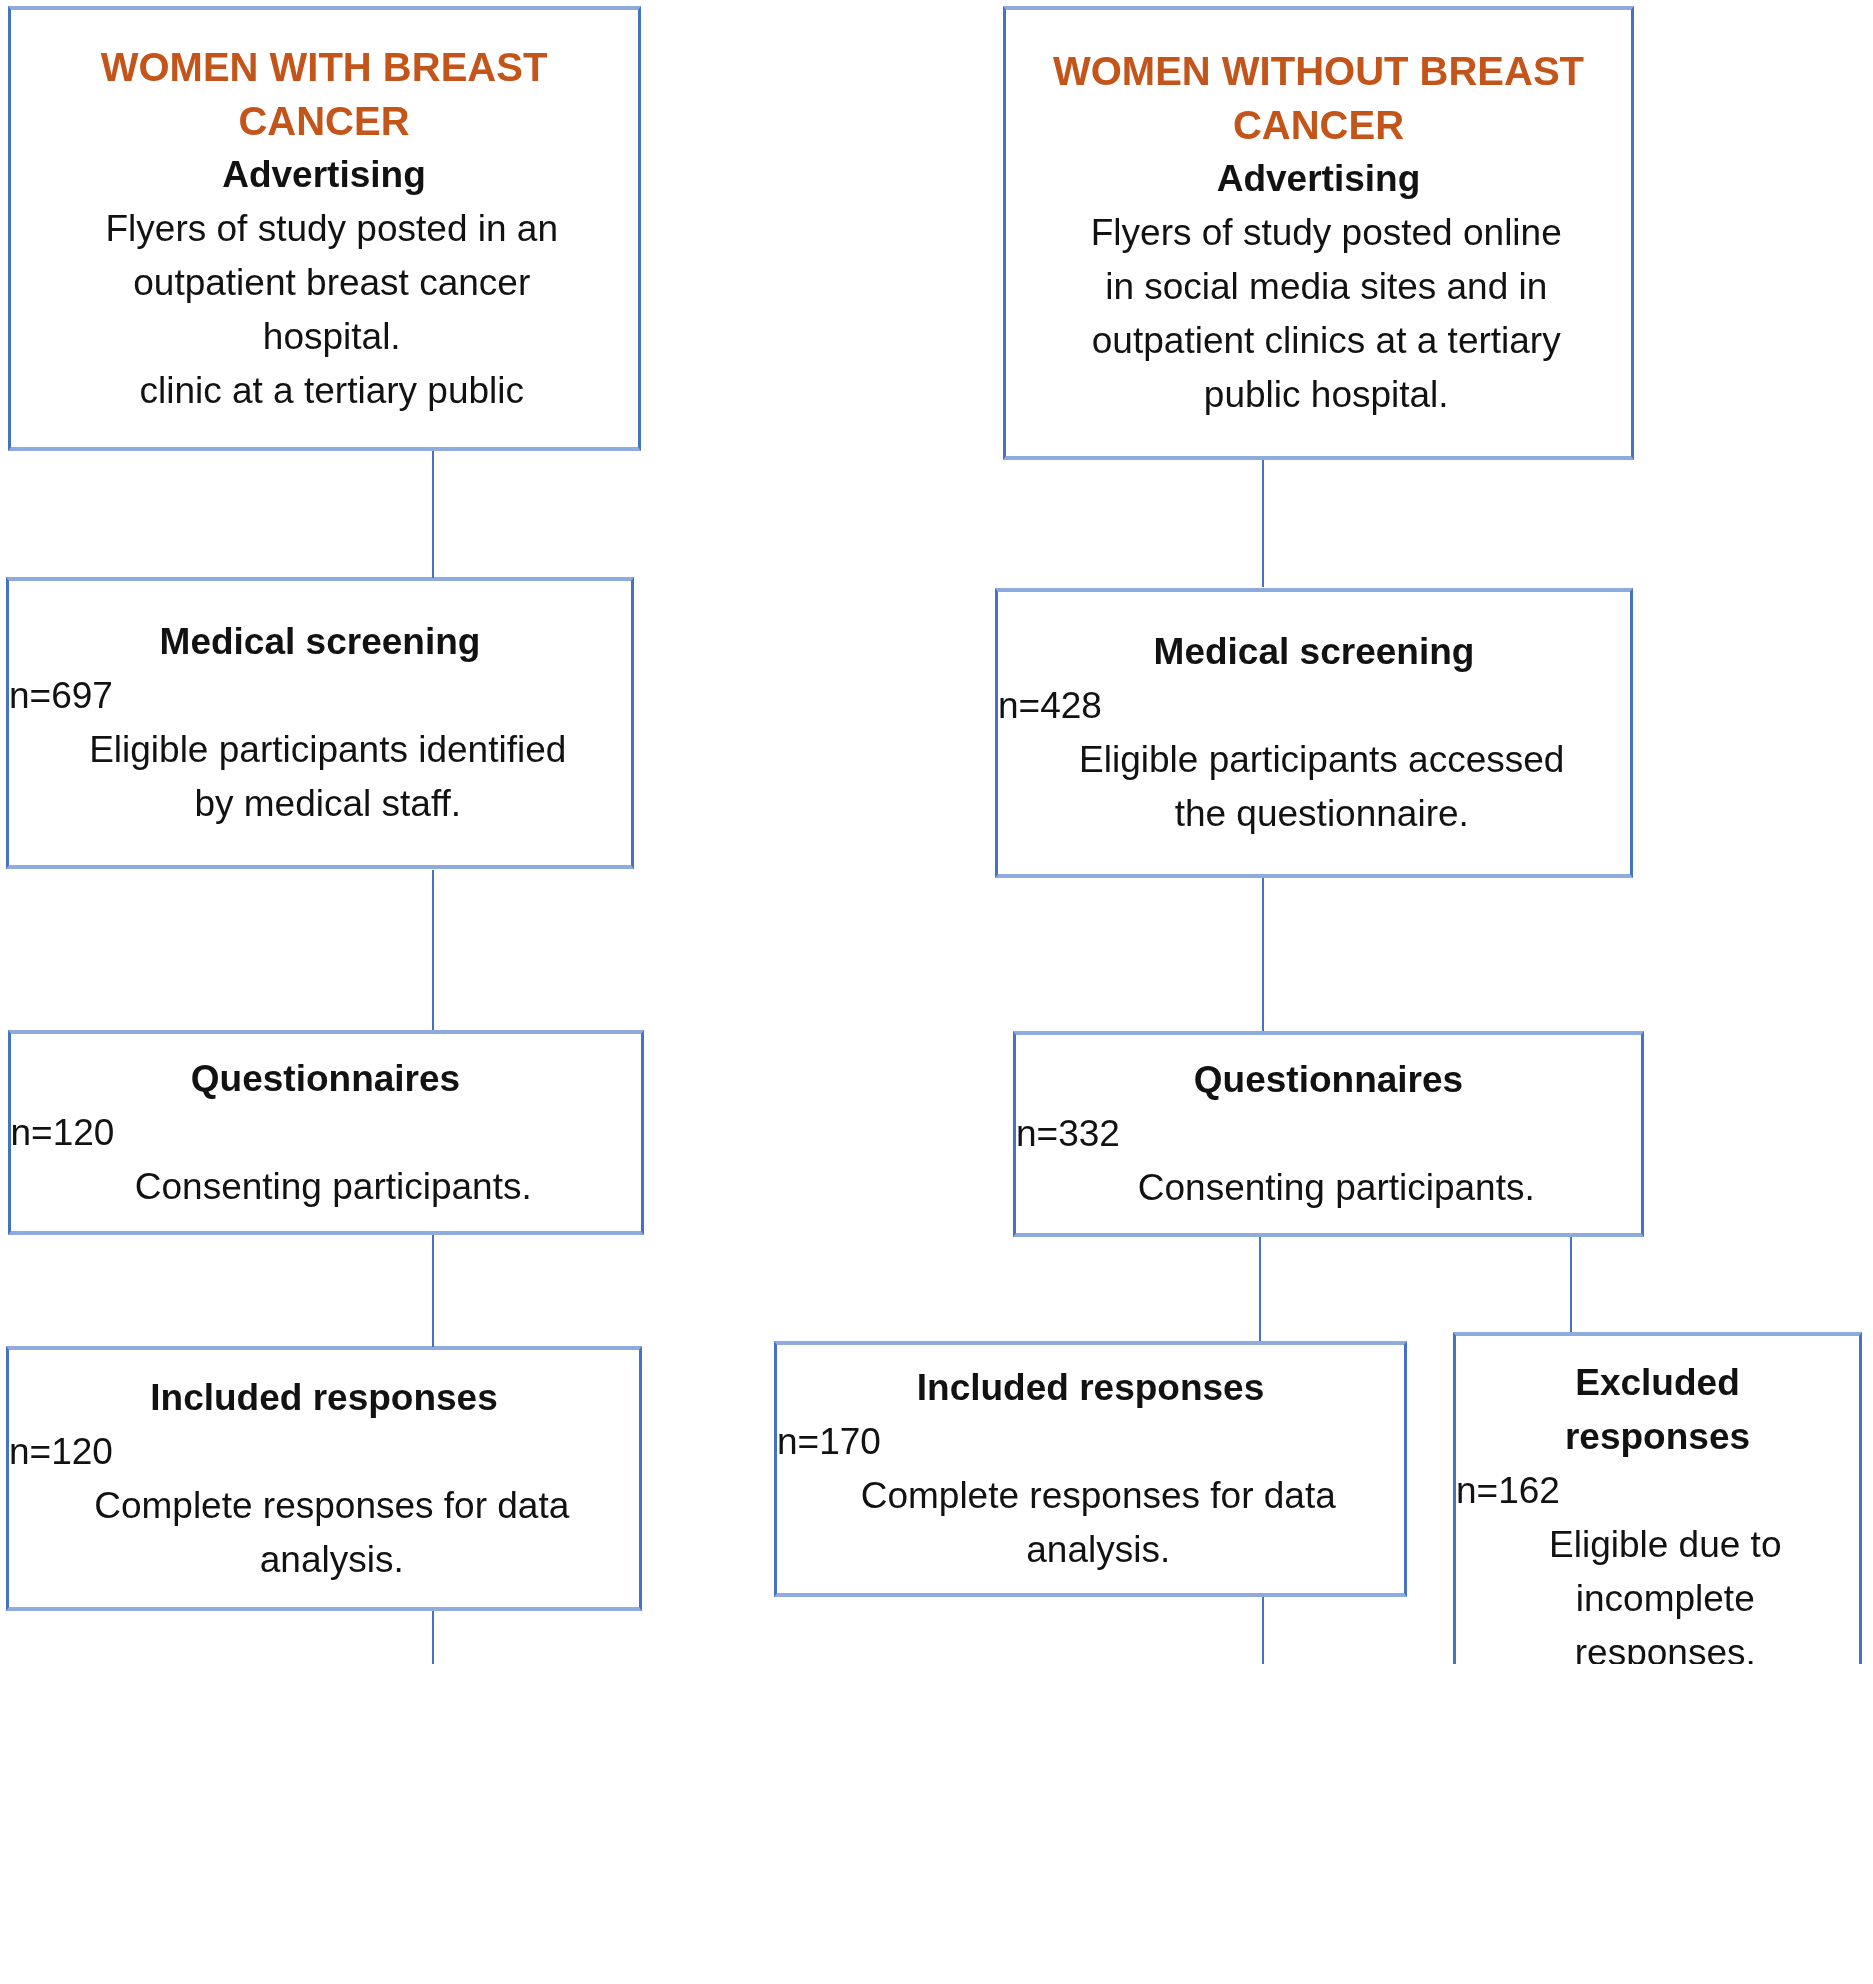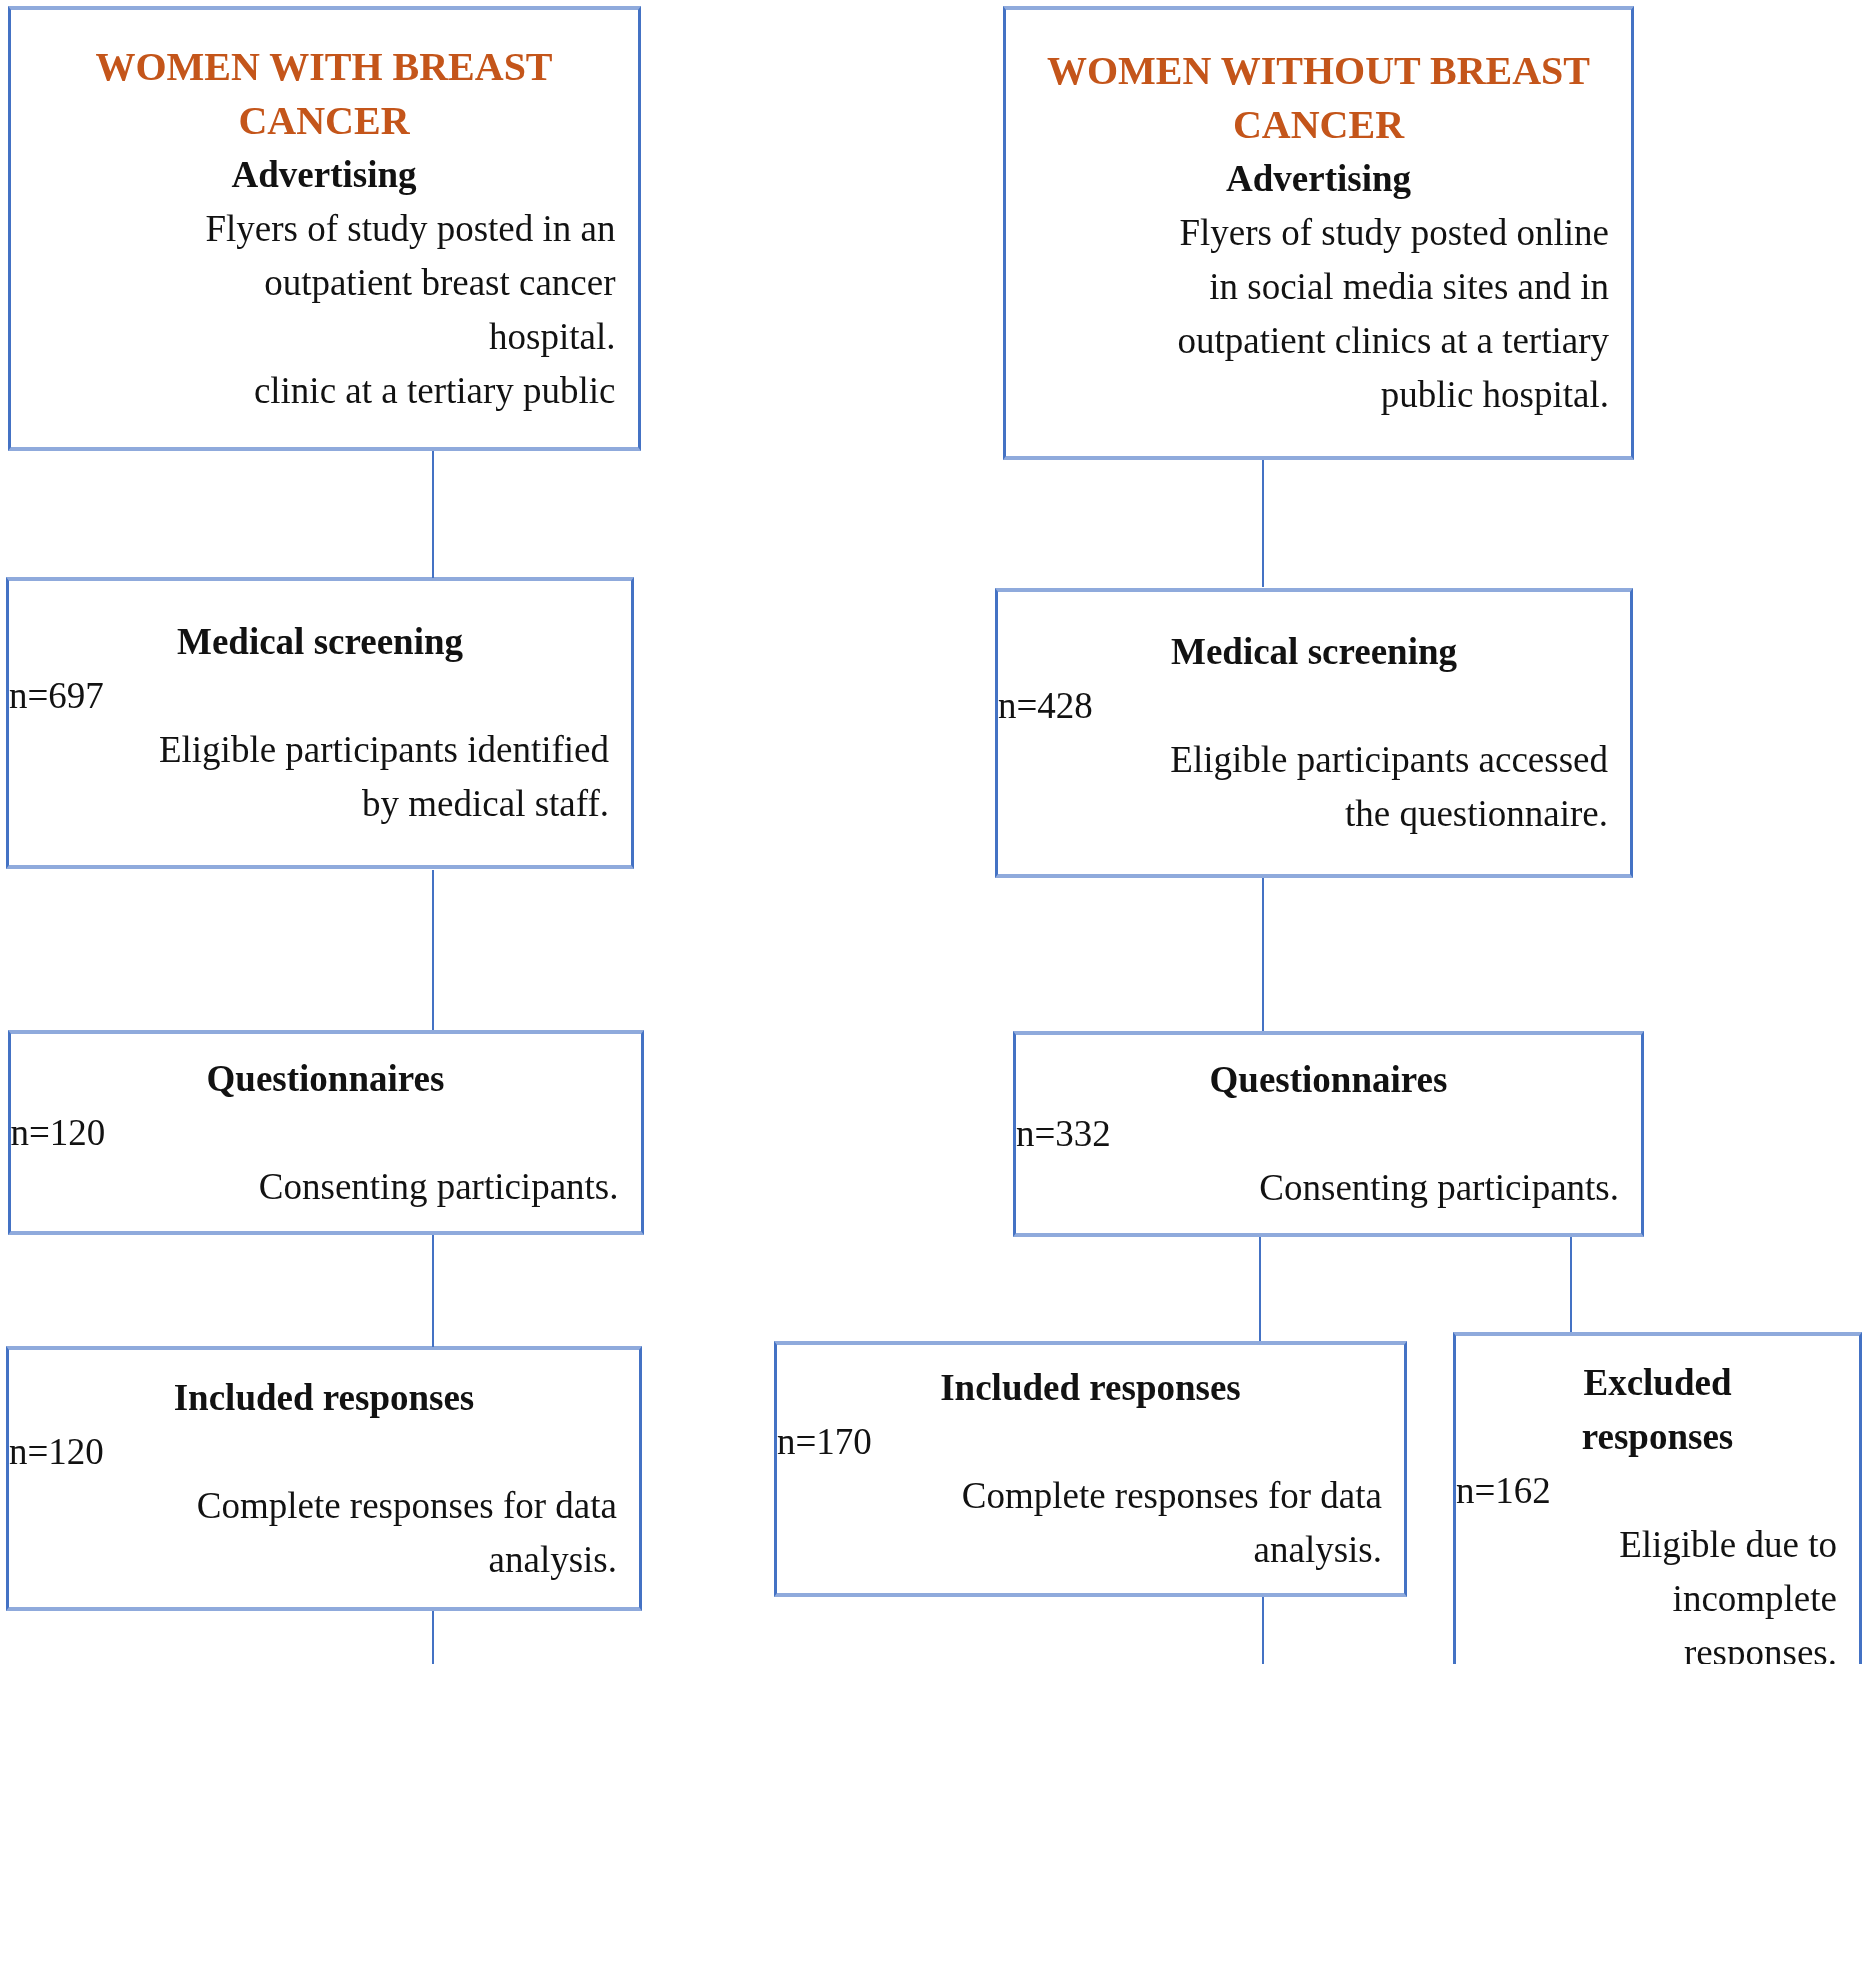--- a/index.html
+++ b/index.html
@@ -10,21 +10,21 @@
     --text-color: #121212;
     --bg: #FFFFFF;
   }
   * { margin: 0; padding: 0; box-sizing: border-box; }
   html, body { background: var(--bg); }
   .stage {
     position: relative;
     width: 1874px;
     height: 1664px;
     background: var(--bg);
-    font-family: Liberation Serif, serif;
+    font-family: Liberation Sans, sans-serif;
     color: var(--text-color);
     overflow: hidden;
   }
   .box {
     position: absolute;
     background: var(--bg);
     border-style: solid;
     border-color: var(--border-h) var(--border-v);
     border-width: 4.5px 3px;
     display: flex;
@@ -43,23 +43,23 @@
   .heading {
     font-weight: bold;
     text-align: center;
     white-space: nowrap;
   }
   .sample-size {
     text-align: left;
     white-space: nowrap;
   }
   .body-line {
-    text-align: right;
+    text-align: center;
     padding-left: 31.5px;
-    padding-right: 22px;
+    padding-right: 16px;
     white-space: nowrap;
   }
   .vline {
     position: absolute;
     width: 2.2px;
     background: var(--connector);
   }
   .da-heading {
     font-weight: bold;
     font-size: 68px;

